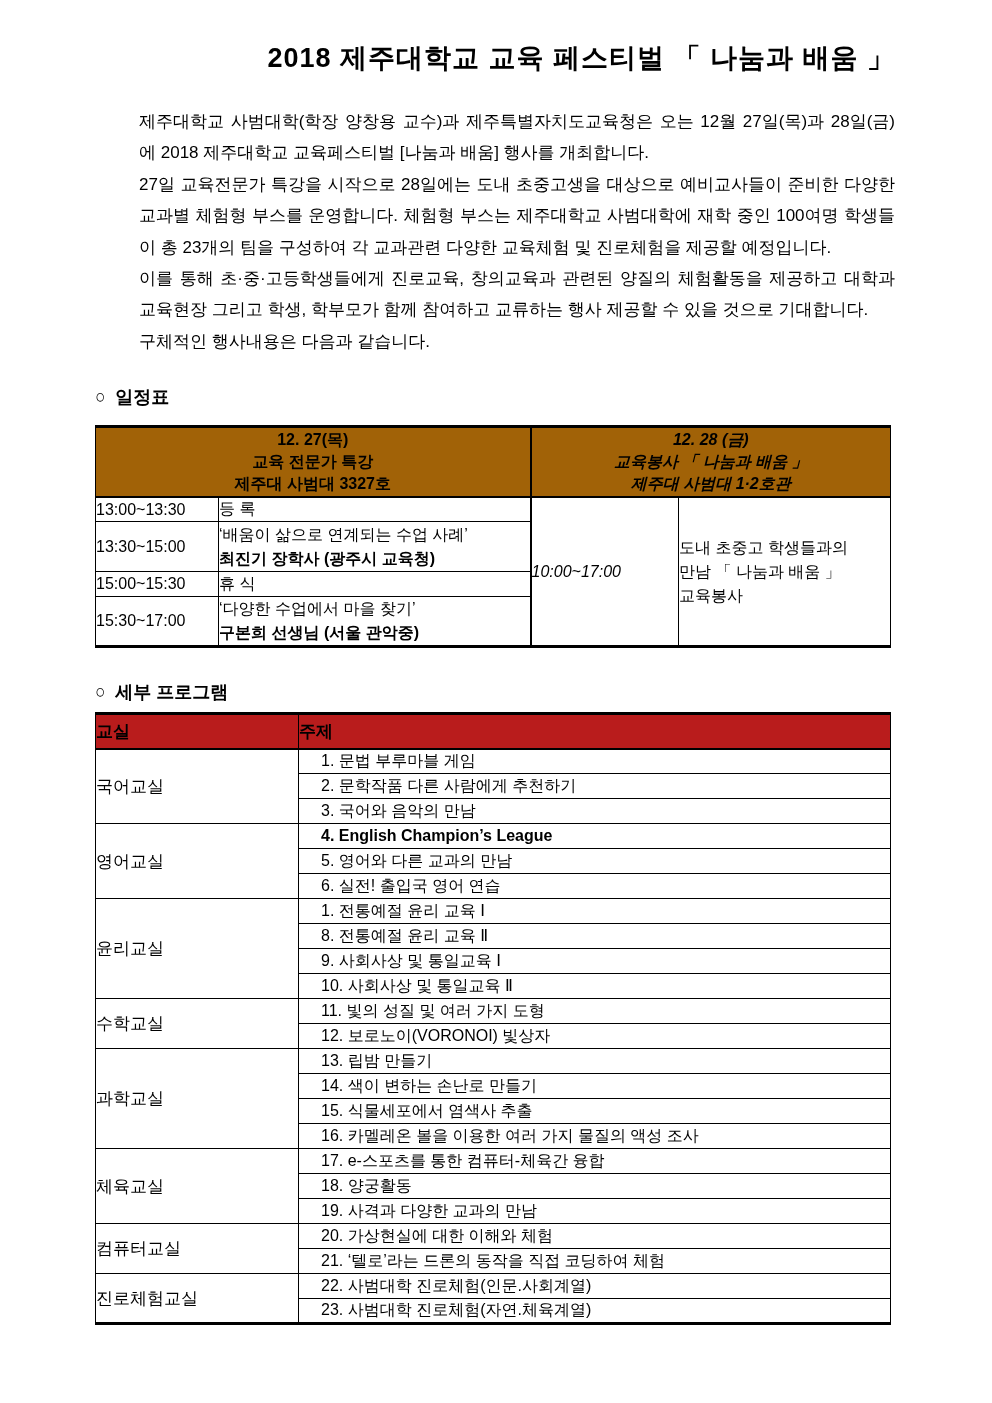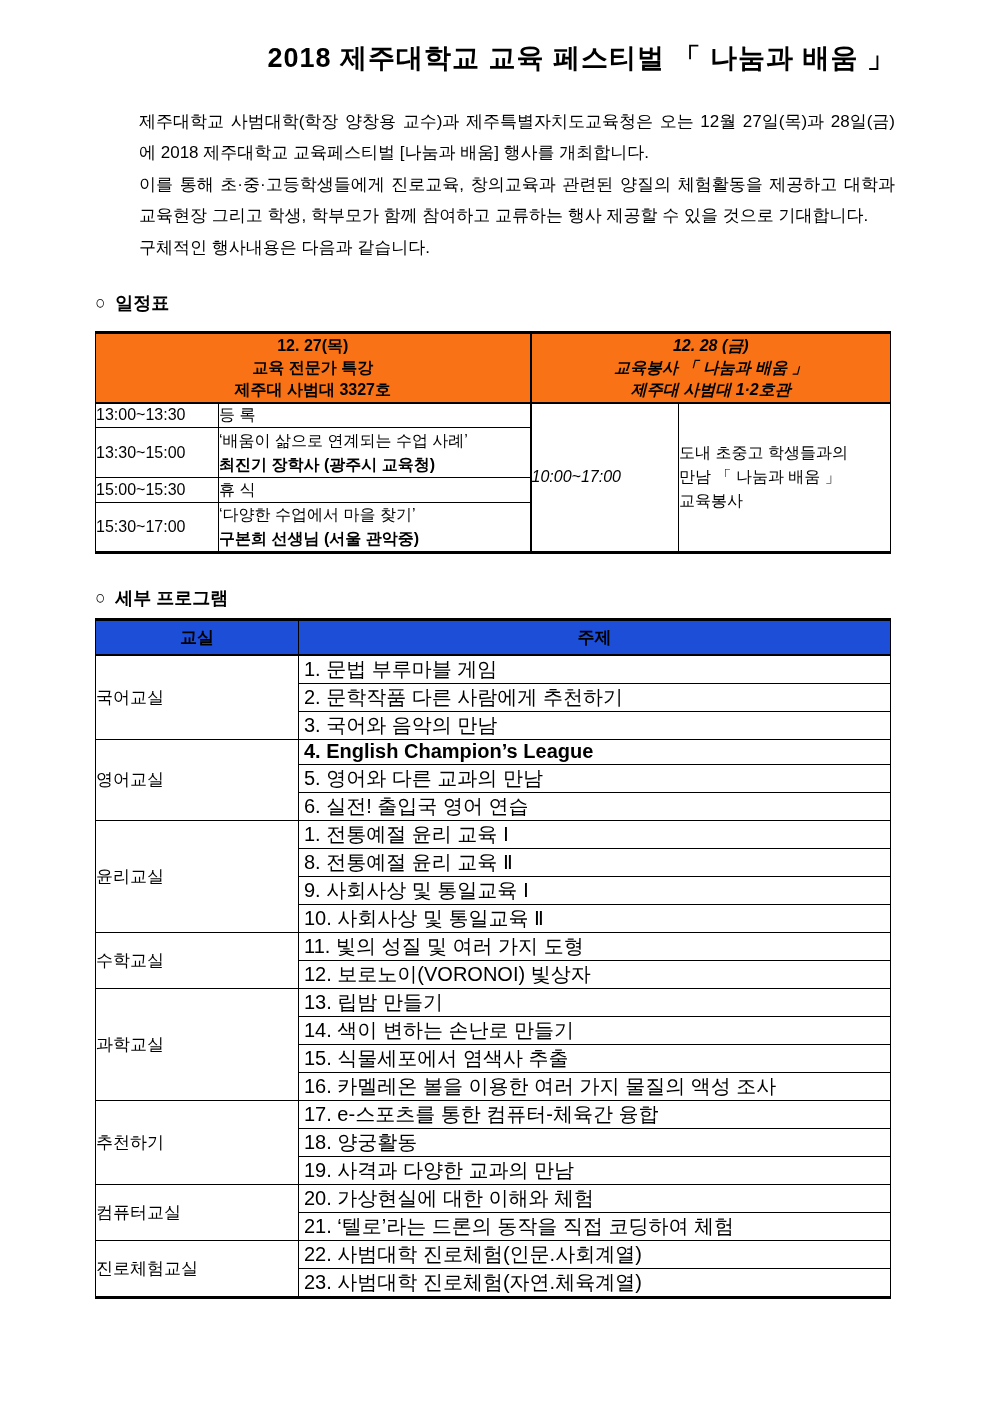--- a/index.html
+++ b/index.html
@@ -50,21 +50,21 @@
 
   
   .schedule {
     margin-top:16px;
     border-top:3px solid #000;
     border-bottom:3px solid #000;
     border-left:1px solid #000;
     border-right:1px solid #000;
   }
   .schedule th {
-    background:#f97316;
+    background:#a16207;
     border-bottom:2px solid #000;
     font-size:16px;
     font-weight:bold;
     height:70px;
     text-align:center;
     vertical-align:middle;
   }
   .schedule th div { line-height:22px; }
   .schedule td {
     border:1px solid #000;
@@ -81,56 +81,57 @@
 
   
   .program {
     margin-top:8px;
     border-top:3px solid #000;
     border-bottom:3px solid #000;
     border-left:1px solid #000;
     border-right:1px solid #000;
   }
   .program th {
-    background:#1d4ed8;
+    background:#b91c1c;
     border-bottom:2px solid #000;
     border-left:1px solid #000;
     font-size:17px;
     font-weight:bold;
     height:35px;
-    text-align:center;
+    text-align:left;
     vertical-align:middle;
   }
   .program td.room {
     border:1px solid #000;
     font-size:17px;
     text-align:left;
     vertical-align:middle;
   }
   .program td.topic {
     border:1px solid #000;
-    font-size:20px;
+    font-size:16px;
     height:25px;
-    padding-left:5px;
+    padding-left:22px;
     text-align:left;
     vertical-align:middle;
     white-space:nowrap;
     overflow:hidden;
   }
   .program td.topic.emph { font-weight:bold; }
 </style>
 </head>
 <body>
 
 <div class="page">
 
   <div class="doc-title">2018 제주대학교 교육 페스티벌 「 나눔과 배움 」</div>
 
   <div class="intro">
     <p>제주대학교 사범대학(학장 양창용 교수)과 제주특별자치도교육청은 오는 12월 27일(목)과 28일(금)에 2018 제주대학교 교육페스티벌 [나눔과 배움] 행사를 개최합니다.</p>
+    <p>27일 교육전문가 특강을 시작으로 28일에는 도내 초중고생을 대상으로 예비교사들이 준비한 다양한 교과별 체험형 부스를 운영합니다. 체험형 부스는 제주대학교 사범대학에 재학 중인 100여명 학생들이 총 23개의 팀을 구성하여 각 교과관련 다양한 교육체험 및 진로체험을 제공할 예정입니다.</p>
     <p>이를 통해 초·중·고등학생들에게 진로교육, 창의교육과 관련된 양질의 체험활동을 제공하고 대학과 교육현장 그리고 학생, 학부모가 함께 참여하고 교류하는 행사 제공할 수 있을 것으로 기대합니다.</p>
     <p>구체적인 행사내용은 다음과 같습니다.</p>
   </div>
 
   <div class="section-heading heading-schedule">
     <span class="bullet">○</span>
     <span>일정표</span>
   </div>
 
   <table class="schedule">
@@ -256,21 +257,21 @@
           <td class="topic">14. 색이 변하는 손난로 만들기</td>
         </tr>
       <tr>
           <td class="topic">15. 식물세포에서 염색사 추출</td>
         </tr>
       <tr>
           <td class="topic">16. 카멜레온 볼을 이용한 여러 가지 물질의 액성 조사</td>
         </tr>
 
       <tr>
-        <td class="room" rowspan="3">추천하기</td>
+        <td class="room" rowspan="3">체육교실</td>
         <td class="topic">17. e-스포츠를 통한 컴퓨터-체육간 융합</td>
       </tr>
       <tr>
           <td class="topic">18. 양궁활동</td>
         </tr>
       <tr>
           <td class="topic">19. 사격과 다양한 교과의 만남</td>
         </tr>
 
       <tr>

